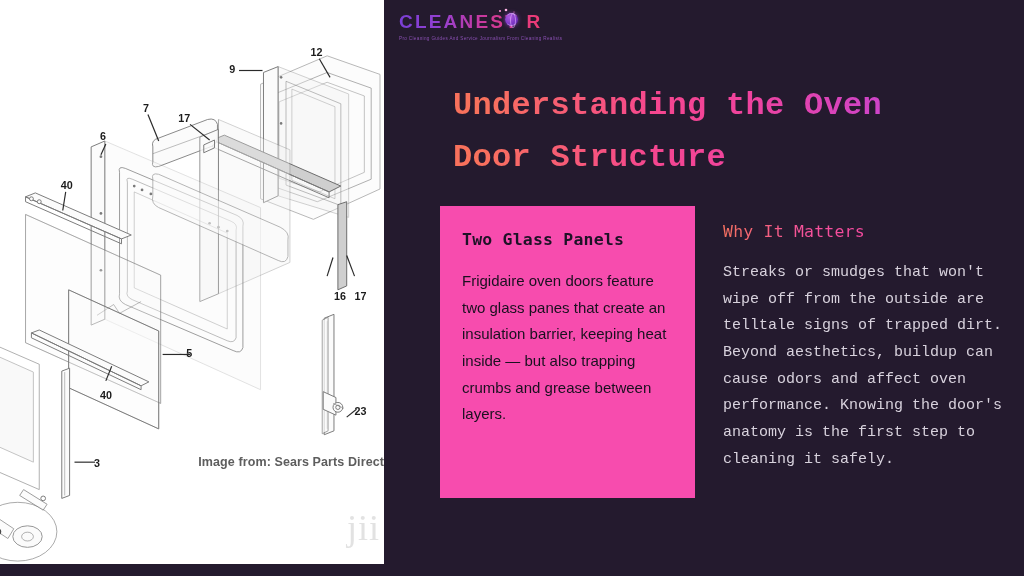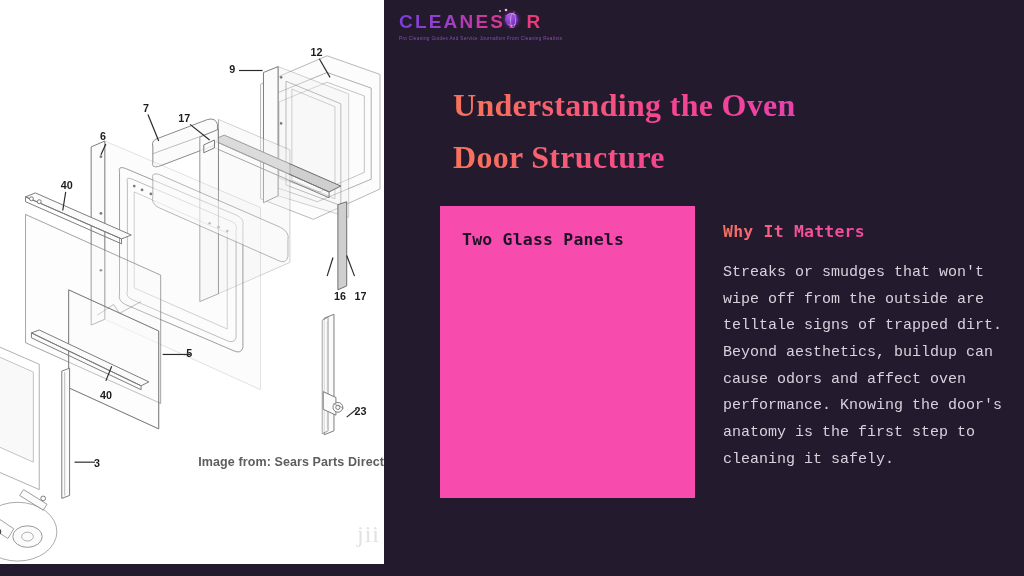--- a/index.html
+++ b/index.html
@@ -28,21 +28,21 @@
     font-family:"Liberation Sans", sans-serif;
     font-size:12.5px;
     font-weight:600;
     color:#5e5e5e;
     letter-spacing:.1px;
   }
   .diagram-watermark {
     position:absolute;
     right:4px; bottom:18px;
     font-family:"Liberation Serif", serif;
-    font-size:24px;
+    font-size:36px;
     color:#e2e2e2;
     letter-spacing:1px;
     line-height:1;
     user-select:none;
     margin-top:44px;
   }
 
   
   .content-panel {
     flex:1 1 auto;
@@ -99,21 +99,21 @@
     color:#8e52b8;
     white-space:nowrap;
     opacity:.95;
   }
 
   
   .headline {
     position:absolute;
     left:69px; top:80px;
     width:530px;
-    font-family:Liberation Serif, serif;
+    font-family:Liberation Mono, monospace;
     font-size:32px;
     font-weight:bold;
     line-height:1.62;
     letter-spacing:.3px;
     background:linear-gradient(95deg,#f8715c 0%,#f8715c 6%,#f5468f 38%,#f0439e 55%,#c244d8 88%,#bb45e0 100%);
     -webkit-background-clip:text;
     background-clip:text;
     color:transparent;
     white-space:pre-line;
   }
@@ -146,21 +146,21 @@
     font-family:"Liberation Sans", sans-serif;
     font-size:15px;
     line-height:1.78;
     color:#19101f;
   }
 
   .right-col { flex:1 1 auto; padding-top:16px; }
   .right-col-title {
     font-family:"DejaVu Sans Mono", monospace;
     font-size:16.5px;
-    font-weight:bold;
+    font-weight:normal;
     letter-spacing:.2px;
     margin-bottom:19px;
     background:linear-gradient(90deg,#f4705f 0%,#f5539a 55%,#f5499f 100%);
     -webkit-background-clip:text;
     background-clip:text;
     color:transparent;
     display:inline-block;
   }
   .right-col-body {
     font-family:Liberation Mono, monospace;
@@ -351,20 +351,21 @@
       <div class="logo-tagline">Pro Cleaning Guides And Service Journalism From Cleaning Realists</div>
     </div>
 
     <h1 class="headline">Understanding the Oven
 Door Structure</h1>
 
     <div class="columns">
 
       <div class="pink-card">
         <div class="pink-card-title">Two Glass Panels</div>
+        <div class="pink-card-body">Frigidaire oven doors feature two glass panes that create an insulation barrier, keeping heat inside — but also trapping crumbs and grease between layers.</div>
       </div>
 
       <div class="right-col">
         <div class="right-col-title">Why It Matters</div>
         <div class="right-col-body">Streaks or smudges that won't wipe off from the outside are telltale signs of trapped dirt. Beyond aesthetics, buildup can cause odors and affect oven performance. Knowing the door's anatomy is the first step to cleaning it safely.</div>
       </div>
 
     </div>
   </div>
 

